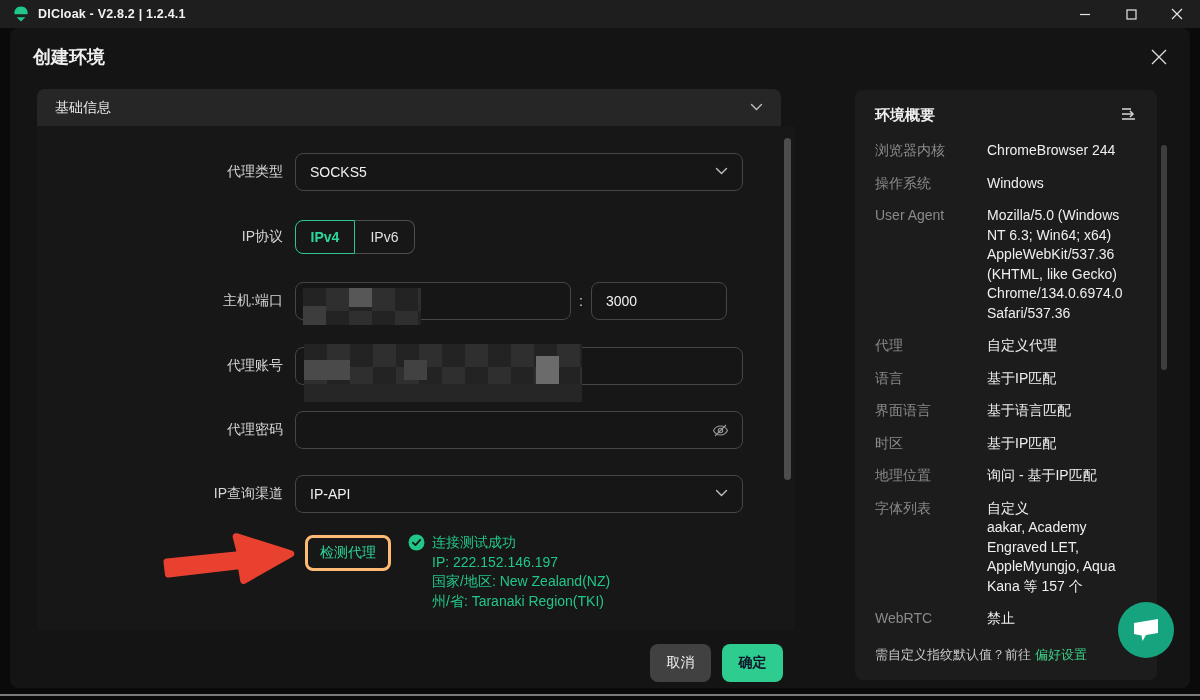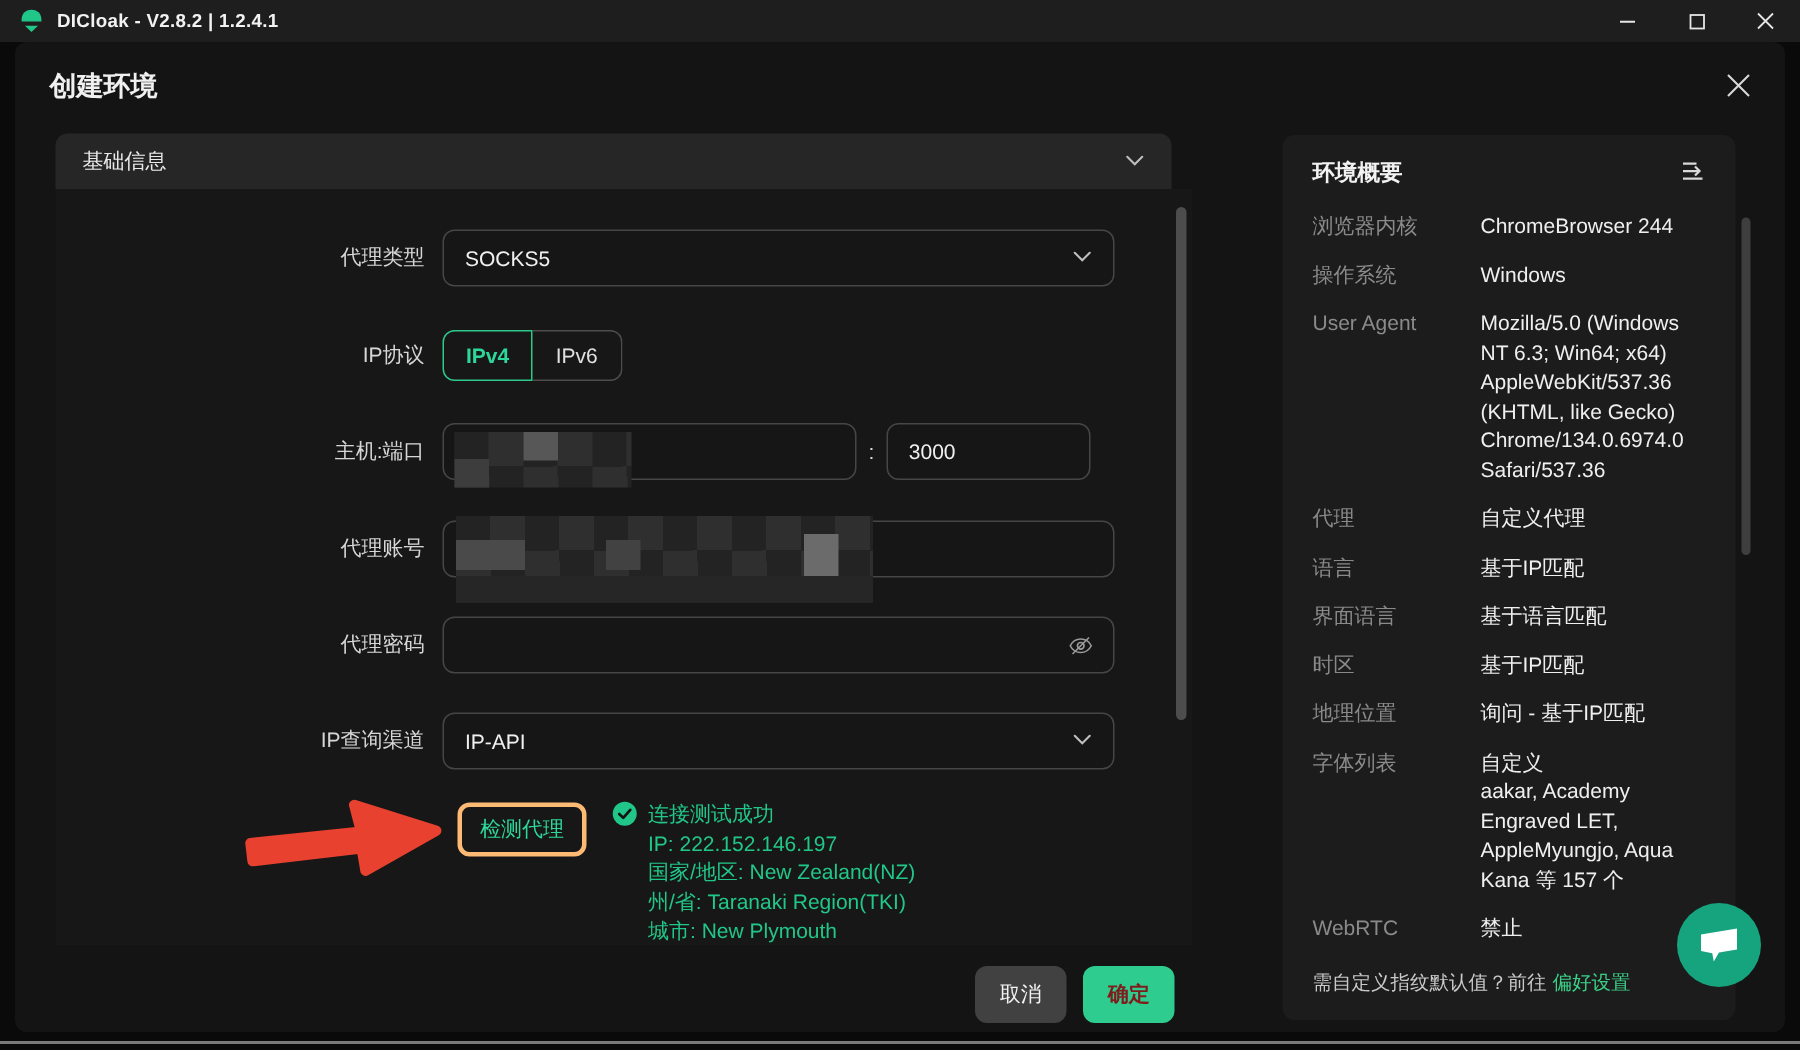--- a/index.html
+++ b/index.html
@@ -64,21 +64,21 @@
   .content-scroll { position:absolute; left:747px; top:12px; width:7px; height:342px;
                     background:#4d4d4d; border-radius:4px; cursor:pointer; }
 
   
   .arrow-note { position:absolute; left:116px; top:402px; width:148px; height:66px; z-index:6; }
 
   
   .btn-cancel { position:absolute; left:640px; top:616px; width:61px; height:38px; background:#414141;
                 border:none; border-radius:8px; color:#f2f2f2; font-size:14px; cursor:pointer; font-family:inherit; }
   .btn-ok { position:absolute; left:712px; top:616px; width:61px; height:38px; background:#2ecc8e;
-            border:none; border-radius:8px; color:#7f1d1d; font-size:14px; font-weight:600; cursor:pointer; font-family:inherit; }
+            border:none; border-radius:8px; color:#0f172a; font-size:14px; font-weight:600; cursor:pointer; font-family:inherit; }
 
   
   .summary { position:absolute; left:845px; top:62px; width:302px; height:590px;
              background:#1c1c1c; border-radius:8px; padding:16px 18px 0 20px; }
   .summary-head { display:flex; align-items:flex-start; }
   .summary-title { color:#f2f2f2; font-size:15px; font-weight:600; }
   .summary-collapse { margin-left:auto; cursor:pointer; }
   .s-rows { margin-top:16px; display:flex; flex-direction:column; gap:13px; }
   .s-row { display:flex; font-size:14px; line-height:19.5px; }
   .s-lbl { width:112px; flex:none; color:#8a8a8a; }
@@ -218,21 +218,20 @@
           <svg width="17" height="17" viewBox="0 0 17 17">
             <circle cx="8.5" cy="8.5" r="8" fill="#21c788"></circle>
             <path d="M4.8 8.7 L7.5 11.2 L12.2 5.9" fill="none" stroke="#141414" stroke-width="1.8" stroke-linecap="round" stroke-linejoin="round"></path>
           </svg>
           <span>连接测试成功</span>
         </div>
         <div style="padding-left:24px;">
           <div>IP: 222.152.146.197</div>
           <div>国家/地区: New Zealand(NZ)</div>
           <div>州/省: Taranaki Region(TKI)</div>
-          <div>城市: New Plymouth</div>
         </div>
       </div>
 
       <svg class="arrow-note" viewBox="0 0 148 66">
         <path d="M14 32 L88 27 L84 9 L138 28 L90 53 L88 38 L15 44 Z" fill="#e8412f" stroke="#e8412f" stroke-width="7" stroke-linejoin="round" stroke-linecap="round" transform="rotate(-2 74 33)"></path>
       </svg>
 
       <div class="content-scroll"></div>
     </div>
 

